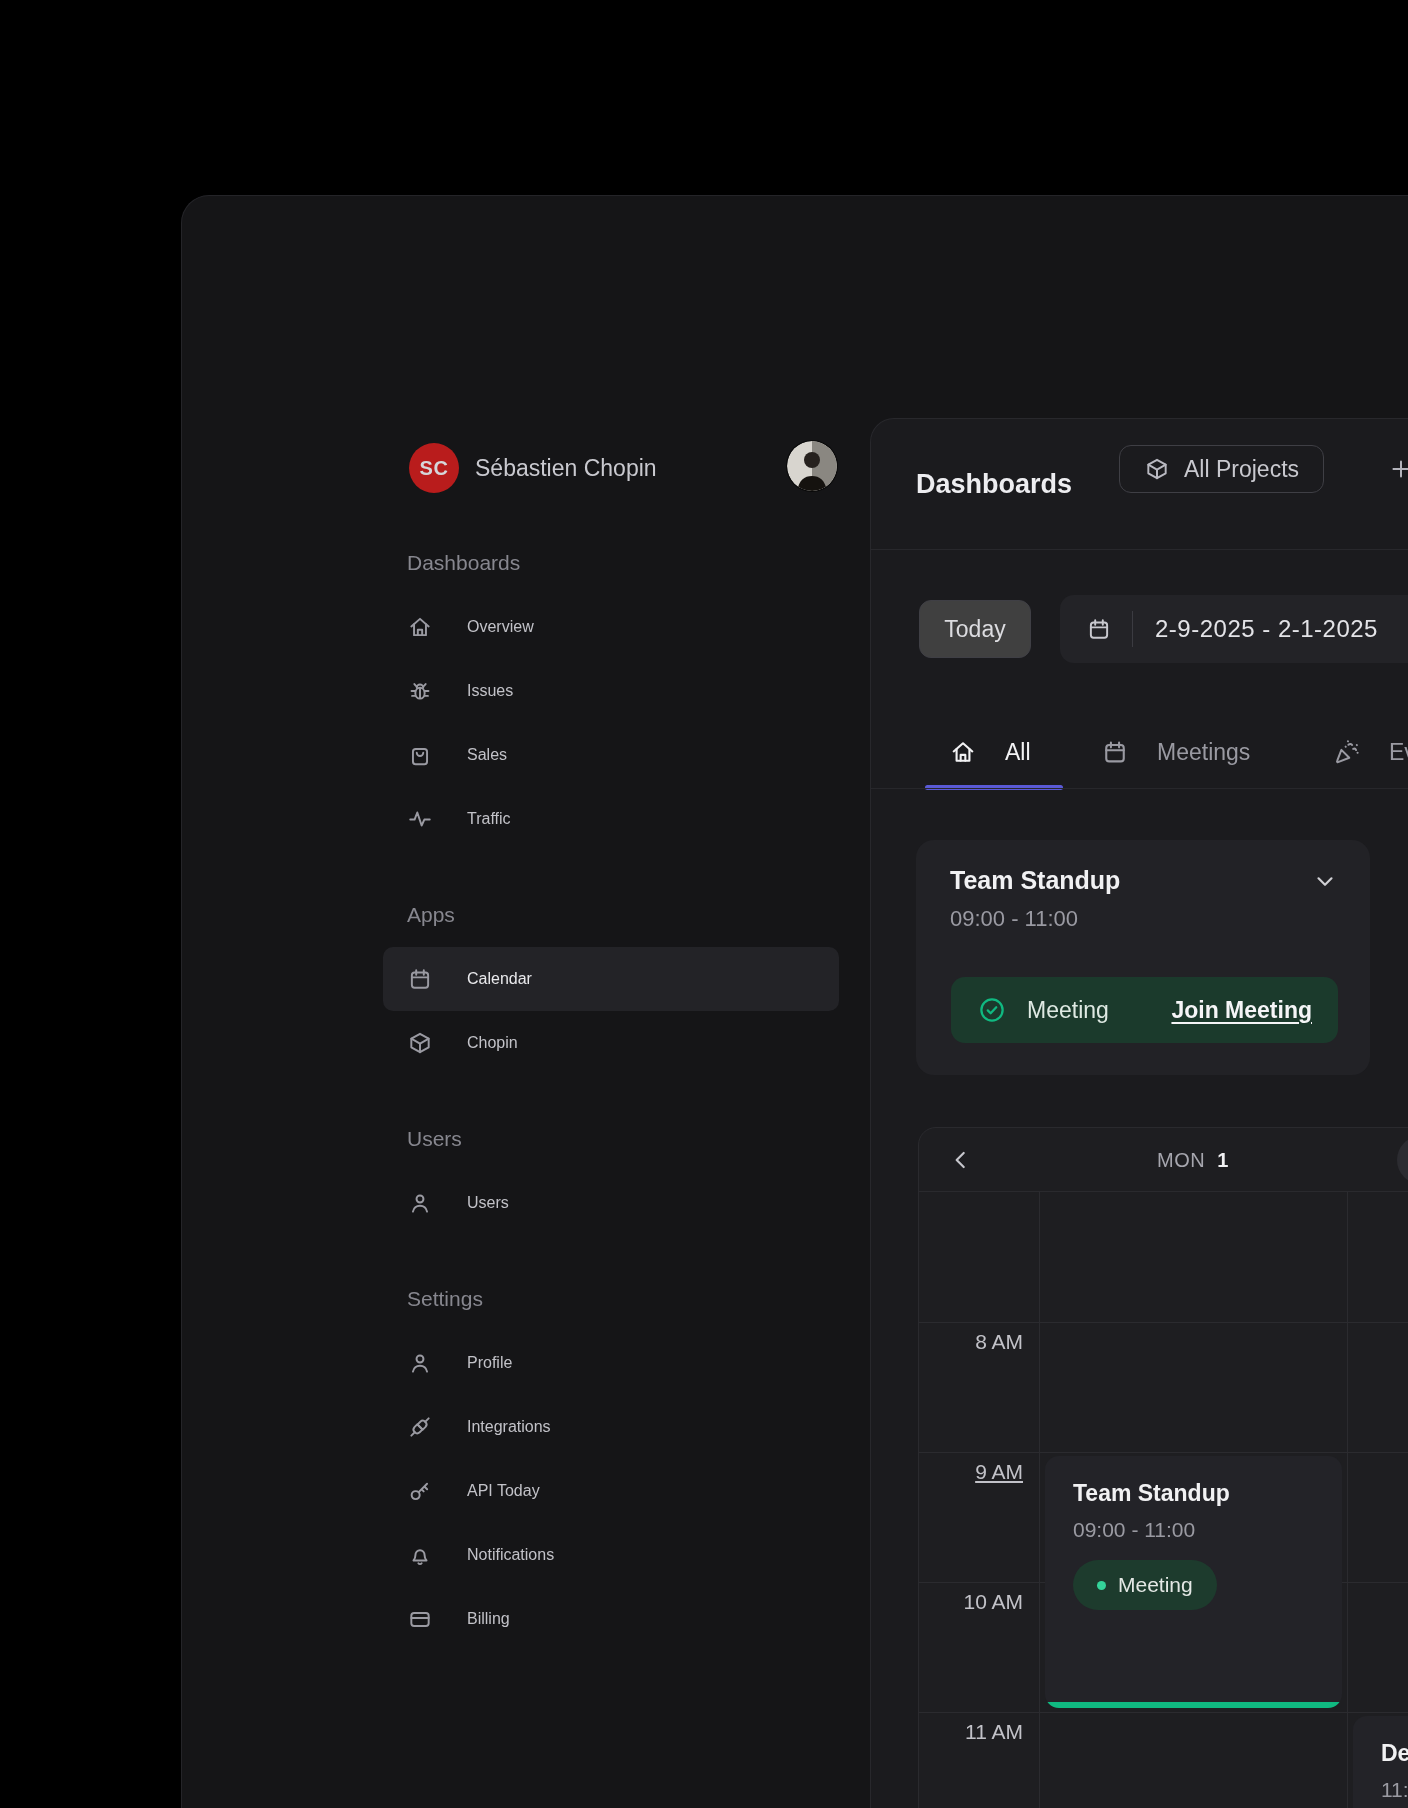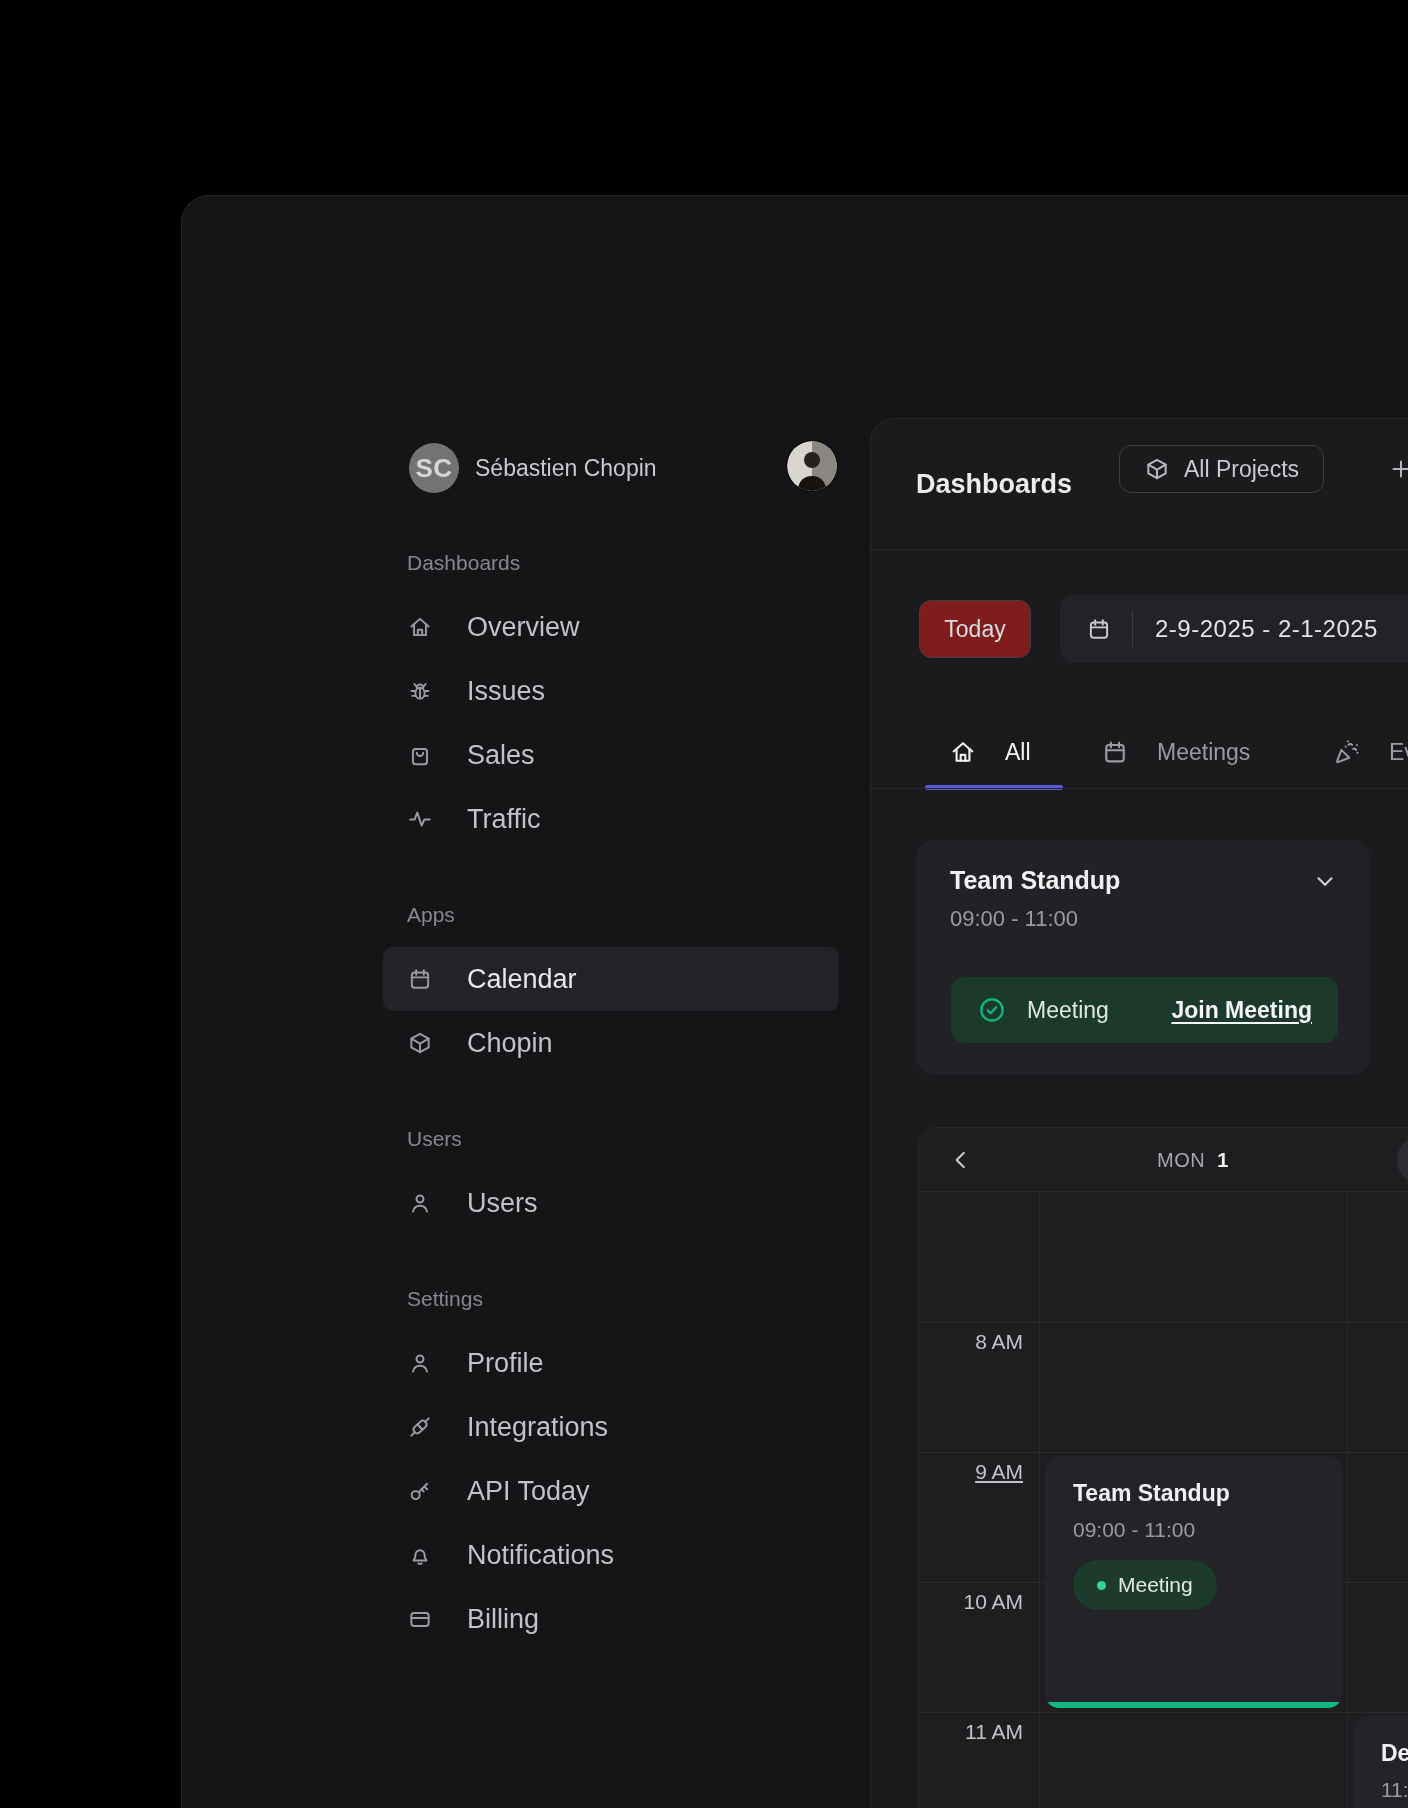--- a/index.html
+++ b/index.html
@@ -7,54 +7,54 @@
   body { font-family:"Liberation Sans","DejaVu Sans",sans-serif; color:#ededf0; position:relative; }
   svg { display:block; }
   .icon { flex:0 0 auto; display:inline-flex; }
 
   
   .app-panel { position:absolute; left:181px; top:195px; right:0; bottom:0;
     background:#151517; border-radius:28px 0 0 0; border-top:1px solid #242428; border-left:1px solid #242428; }
 
   
   .sc-avatar { position:absolute; left:227px; top:247px; width:50px; height:50px; border-radius:50%;
-    background:#737373; display:flex; align-items:center; justify-content:center;
-    font-size:26px; font-weight:700; color:#d6d6da; letter-spacing:.5px; }
+    background:#b91c1c; display:flex; align-items:center; justify-content:center;
+    font-size:20px; font-weight:700; color:#d6d6da; letter-spacing:.5px; }
   .user-name { position:absolute; left:293px; top:247px; height:50px; display:flex; align-items:center;
     font-size:23px; color:#c9c9cf; }
   .photo-avatar { position:absolute; left:605px; top:245px; width:50px; height:50px; border-radius:50%;
     overflow:hidden; z-index:20; box-shadow:0 0 0 1px #0a0a0a; }
 
   .nav { position:absolute; left:201px; top:335px; width:456px; }
   .nav-section { margin-top:32px; }
   .nav-section:first-child { margin-top:0; }
   .nav-heading { height:64px; line-height:64px; padding-left:24px; font-size:21px; color:#87878f; }
   .nav-item { height:64px; display:flex; align-items:center; gap:34px; padding-left:24px;
-    border-radius:10px; color:#c2c2c8; font-size:27px; cursor:pointer; }
+    border-radius:10px; color:#c2c2c8; font-size:16px; cursor:pointer; }
   .nav-item .icon { color:#9a9aa2; }
   .nav-item.active { background:#232327; color:#e9e9ec; }
 
   
   .main-panel { position:absolute; left:688px; top:222px; width:720px; height:1586px;
     background:#1b1b1e; border-radius:24px 0 0 0; border-top:1px solid #28282c; border-left:1px solid #28282c;
     overflow:hidden; z-index:5; }
 
   .main-header { position:absolute; left:0; top:0; width:100%; height:130px; }
   .page-title { position:absolute; left:45px; top:0; height:130px; display:flex; align-items:center;
     font-size:27px; font-weight:600; color:#ededf0; }
   .all-projects-btn { position:absolute; left:248px; top:26px; height:48px; padding:0 24px;
     display:flex; align-items:center; gap:14px; border:1.5px solid #3f3f45; border-radius:12px;
     background:transparent; color:#c9c9cf; font-size:23px; cursor:pointer; }
   .all-projects-btn .icon { color:#b9b9c1; }
   .new-btn { position:absolute; left:517px; top:26px; height:48px; display:flex; align-items:center; gap:14px;
     color:#b4b4bc; font-size:23px; cursor:pointer; }
   .header-divider { position:absolute; left:0; top:130px; width:100%; height:1px; background:#28282c; }
 
   .today-btn { position:absolute; left:48px; top:181px; width:112px; height:58px;
-    border:1.5px solid #3f3f45; border-radius:12px; background:#7f1d1d; color:#dcdce0;
+    border:1.5px solid #3f3f45; border-radius:12px; background:#404040; color:#dcdce0;
     font-size:23px; display:flex; align-items:center; justify-content:center; cursor:pointer; }
   .date-btn { position:absolute; left:189px; top:176px; width:420px; height:68px;
     background:#232327; border-radius:14px; display:flex; align-items:center; cursor:pointer; }
   .date-btn .icon { margin-left:26px; color:#c9c9cf; }
   .date-divider { width:1px; height:36px; background:#3b3b41; margin:0 22px 0 20px; }
   .date-text { font-size:24px; color:#e3e3e7; letter-spacing:.5px; }
 
   .tabs-row { position:absolute; left:0; top:300px; width:100%; height:70px; }
   .tabs-hairline { position:absolute; left:0; bottom:0; width:100%; height:1px; background:#27272b; }
   .tab { position:absolute; top:0; height:66px; display:flex; align-items:center; gap:28px;

